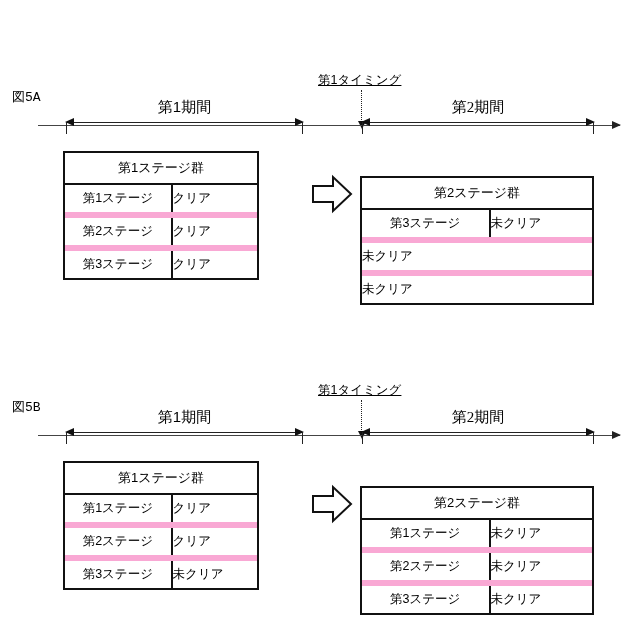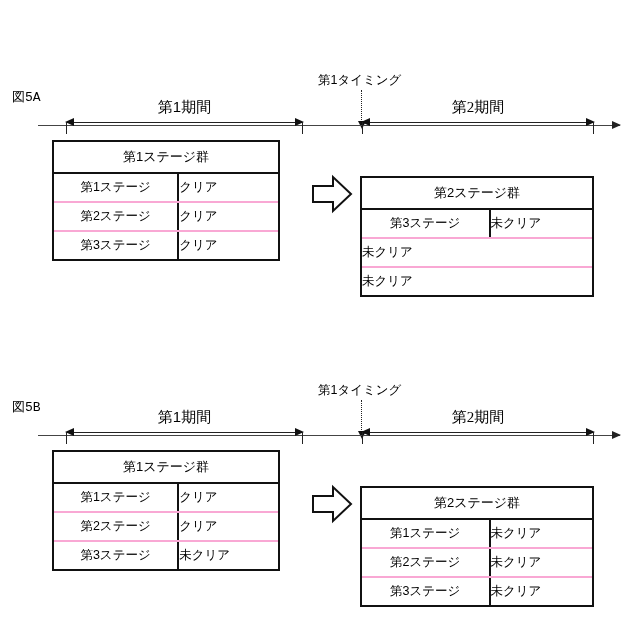--- a/index.html
+++ b/index.html
@@ -96,20 +96,21 @@
   .m-p2 { left: 362px; width: 232px; }
   .lbl-p2 { left: 362px; width: 232px; font-family: Liberation Serif, serif; }
 
   
   .timing-label {
     position: absolute;
     left: 318px;
     top: 12px;
     font-size: 12.5px;
     white-space: nowrap;
+    text-decoration: underline;
   }
   .timing-line {
     position: absolute;
     left: 361px;
     top: 30px;
     width: 0;
     height: 32px;
     border-left: 1px dotted #222;
   }
   .timing-line::after {
@@ -124,35 +125,35 @@
   }
 
   
   .stage-table {
     position: absolute;
     top: 80px;
     border: 2px solid #111;
     background: #fff;
     box-sizing: border-box;
   }
-  #table-a-1, #table-b-1 { left: 52px; width: 228px; }
+  #table-a-1, #table-b-1 { left: 63px; width: 196px; margin-top: 11px; }
   #table-a-2, #table-b-2 { left: 360px; width: 234px; margin-top: 36px; }
 
   .tbl-header {
     height: 30px;
     line-height: 30px;
     text-align: center;
     font-size: 13px;
     border-bottom: 2px solid #111;
     white-space: nowrap;
   }
   .tbl-row {
     display: flex;
     height: 27px;
-    border-bottom: 2px solid #f9a8d4;
+    border-bottom: 6px solid #f9a8d4;
   }
   .tbl-row:last-child { border-bottom: none; }
   .cell-name {
     flex: 0 0 55%;
     line-height: 27px;
     text-align: center;
     font-size: 12.5px;
     border-right: 2px solid #111;
     white-space: nowrap;
   }

